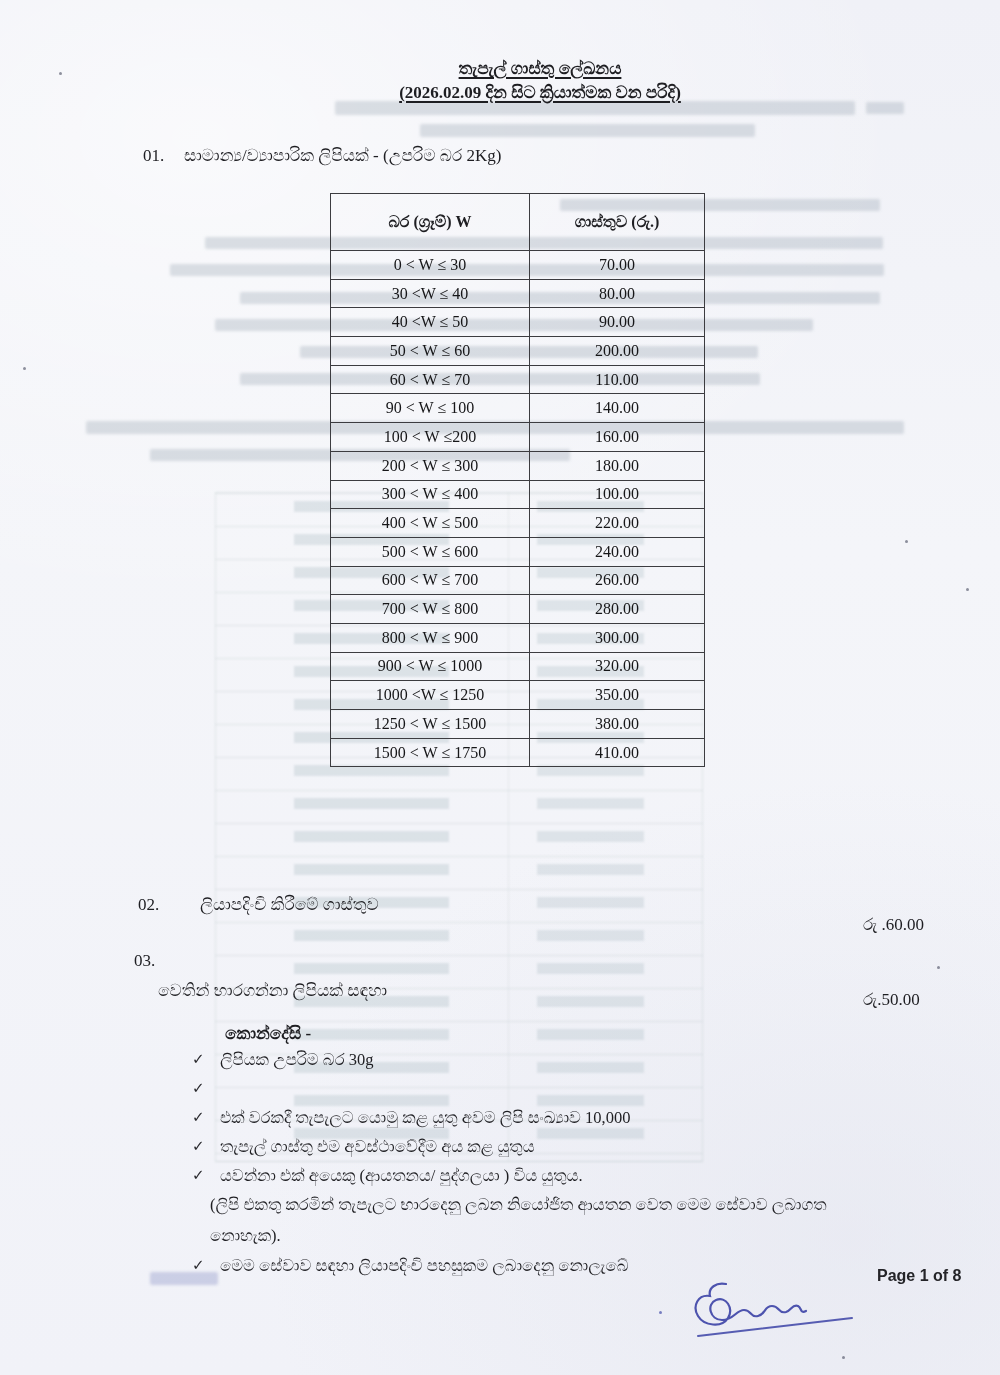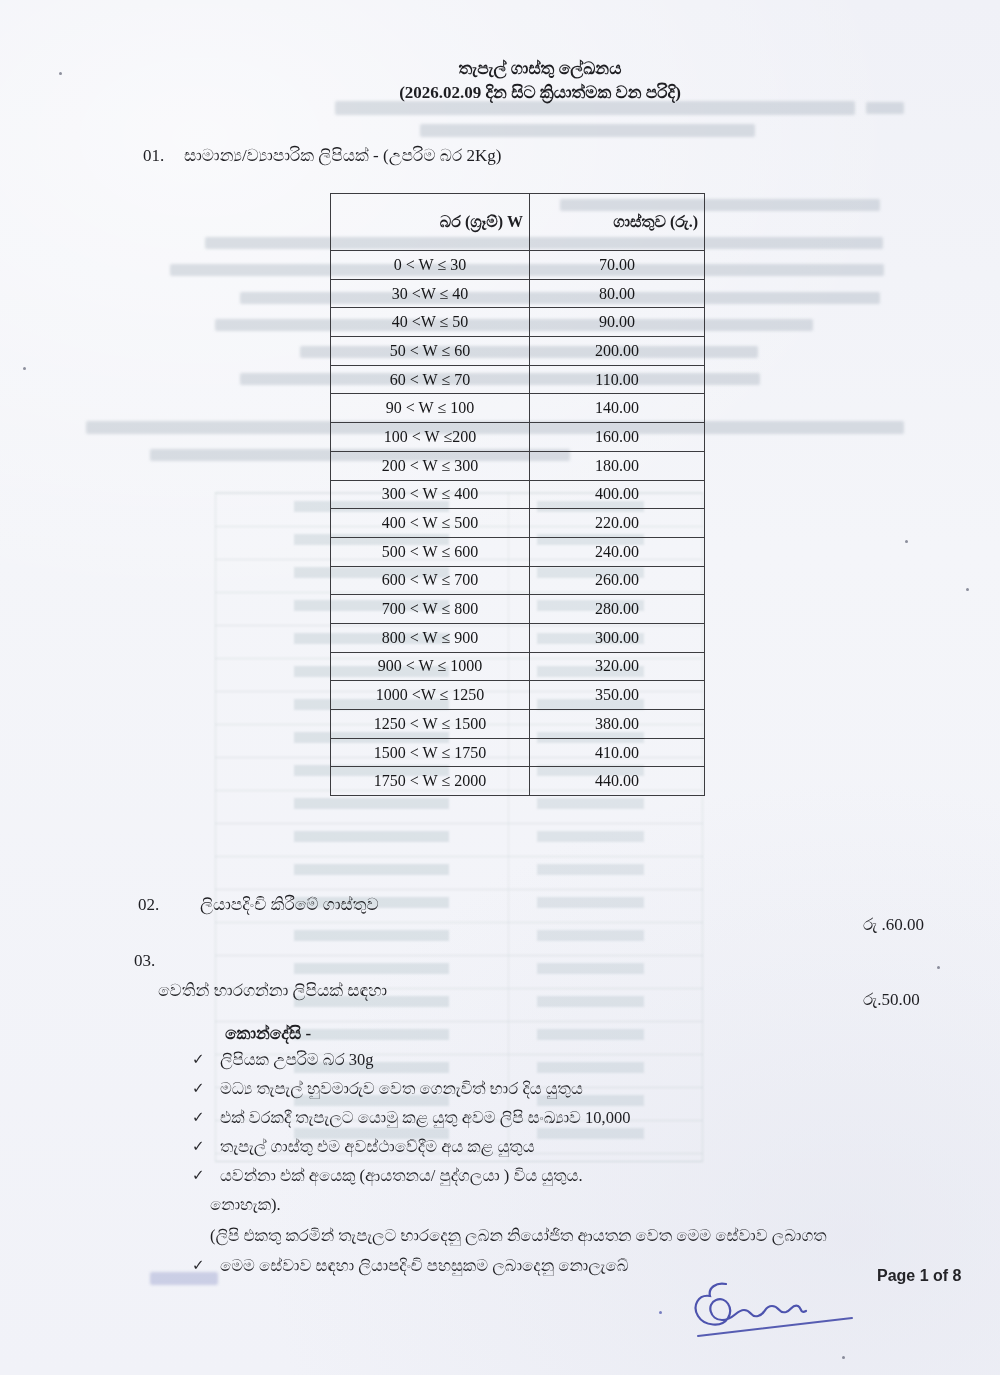--- a/index.html
+++ b/index.html
@@ -27,28 +27,28 @@
   }
   .ghost-table::before{content:"";position:absolute;left:16%;top:8px;width:32%;height:96%;
     background:repeating-linear-gradient(to bottom, rgba(110,140,150,.55) 0 11px, transparent 11px 33px);}
   .ghost-table::after{content:"";position:absolute;left:66%;top:8px;width:22%;height:96%;
     background:repeating-linear-gradient(to bottom, rgba(110,140,150,.5) 0 11px, transparent 11px 33px);}
   .speck{position:absolute;width:3px;height:3px;border-radius:50%;background:rgba(55,58,80,.55);}
   .speck.blue{background:rgba(70,78,170,.7);}
   
   .doc-title{position:absolute;left:290px;top:57px;width:500px;text-align:center;
     font-weight:bold;font-size:17px;line-height:24px;}
-  .doc-title .t{text-underline-offset:3px;text-decoration-thickness:1.5px;}
+  .doc-title .t{text-decoration:underline;text-underline-offset:3px;text-decoration-thickness:1.5px;}
   .item-no{position:absolute;font-size:17px;}
   .item-text{position:absolute;font-size:17px;}
   .price{position:absolute;font-size:17px;margin-top:20px;}
   .rate-table{position:absolute;left:330px;top:193px;border-collapse:collapse;
     font-size:16.5px;background:transparent;}
   .rate-table th,.rate-table td{border:1px solid #3c3c40;text-align:center;padding:0 6px;}
-  .rate-table th{height:56px;font-size:16px;font-weight:bold;text-align:right;}
+  .rate-table th{height:56px;font-size:16px;font-weight:bold;}
   .rate-table th:first-child{width:186px;}
   .rate-table th:last-child{width:162px;}
   .rate-table td{height:27.7px;font-size:16px;color:#161618;margin-left:24px;}
   .cond-heading{position:absolute;left:225px;top:1024px;font-weight:bold;font-size:17px;}
   .conditions{position:absolute;left:192px;top:1049px;width:786px;font-size:16.5px;}
   .cond-row{display:flex;gap:11px;margin-bottom:7.6px;line-height:21.5px;}
   .check{width:17px;flex:0 0 17px;font-family:"DejaVu Sans",sans-serif;font-size:15px;color:#2a2a2e;}
   .cond-note{padding-left:18px;margin-bottom:9px;}
   .page-label{position:absolute;left:877px;top:1267px;font-family:"Liberation Sans",sans-serif;
     font-size:16px;font-weight:600;color:#242428;}
@@ -124,21 +124,21 @@
         <tr>
           <td>100 &lt; W ≤200</td>
           <td>160.00</td>
         </tr>
         <tr>
           <td>200 &lt; W ≤ 300</td>
           <td>180.00</td>
         </tr>
         <tr>
           <td>300 &lt; W ≤ 400</td>
-          <td>400.00</td>
+          <td>100.00</td>
         </tr>
         <tr>
           <td>400 &lt; W ≤ 500</td>
           <td>220.00</td>
         </tr>
         <tr>
           <td>500 &lt; W ≤ 600</td>
           <td>240.00</td>
         </tr>
         <tr>
@@ -161,63 +161,58 @@
           <td>1000 &lt;W ≤ 1250</td>
           <td>350.00</td>
         </tr>
         <tr>
           <td>1250 &lt; W ≤ 1500</td>
           <td>380.00</td>
         </tr>
         <tr>
           <td>1500 &lt; W ≤ 1750</td>
           <td>410.00</td>
-        </tr>
-        <tr>
-          <td>1750 &lt; W ≤ 2000</td>
-          <td>440.00</td>
         </tr>
       </tbody>
   </table>
 
   <span class="item-no" style="left:138px;top:895px">02.</span>
   <span class="item-text" style="left:200px;top:895px">ලියාපදිංචි කිරීමේ ගාස්තුව</span>
   <span class="price" style="left:863px;top:895px">රු .60.00</span>
 
   <span class="item-no" style="left:134px;top:951px">03.</span>
   <span class="item-text" style="left:158px;top:981px">වෙතින් භාරගන්නා ලිපියක් සඳහා</span>
   <span class="price" style="left:863px;top:970px">රු.50.00</span>
 
   <div class="cond-heading">කොන්දේසි -</div>
   <div class="conditions">
       <div class="cond-row">
         <span class="check">✓</span>
         <span class="cond-text">ලිපියක උපරිම බර 30g</span>
       </div>
       <div class="cond-row">
         <span class="check">✓</span>
-        <span class="cond-text">මධ්‍ය තැපැල් හුවමාරුව වෙත ගෙනැවිත් භාර දිය යුතුය</span>
       </div>
       <div class="cond-row">
         <span class="check">✓</span>
         <span class="cond-text">එක් වරකදී තැපැලට යොමු කළ යුතු අවම ලිපි සංඛ්‍යාව  10,000</span>
       </div>
       <div class="cond-row">
         <span class="check">✓</span>
         <span class="cond-text">තැපැල් ගාස්තු එම අවස්ථාවේදීම අය කළ යුතුය</span>
       </div>
       <div class="cond-row">
         <span class="check">✓</span>
         <span class="cond-text">යවන්නා එක් අයෙකු (ආයතනය/ පුද්ගලයා ) විය යුතුය.</span>
+      </div>
+      <div class="cond-row cond-note">
+        <span class="cond-text">(ලිපි එකතු කරමින් තැපැලට භාරදෙනු ලබන නියෝජිත ආයතන වෙත මෙම සේවාව ලබාගත</span>
       </div>
       <div class="cond-row cond-note">
         <span class="cond-text">නොහැක).</span>
-      </div>
-      <div class="cond-row cond-note">
-        <span class="cond-text">(ලිපි එකතු කරමින් තැපැලට භාරදෙනු ලබන නියෝජිත ආයතන වෙත මෙම සේවාව ලබාගත</span>
       </div>
       <div class="cond-row">
         <span class="check">✓</span>
         <span class="cond-text">මෙම සේවාව සඳහා ලියාපදිංචි පහසුකම ලබාදෙනු නොලැබේ</span>
       </div>
     </div>
 
   <div class="page-label">Page 1 of 8</div>
 
   <svg class="signature" viewBox="0 0 172 64">

